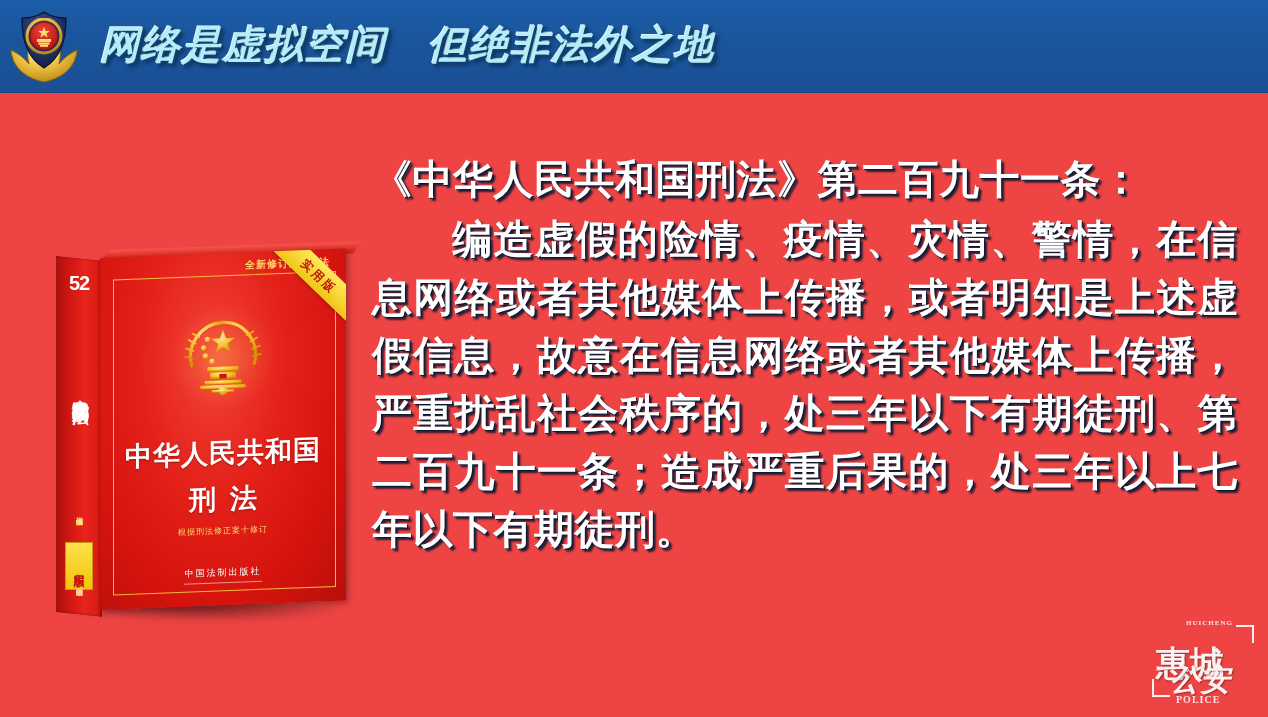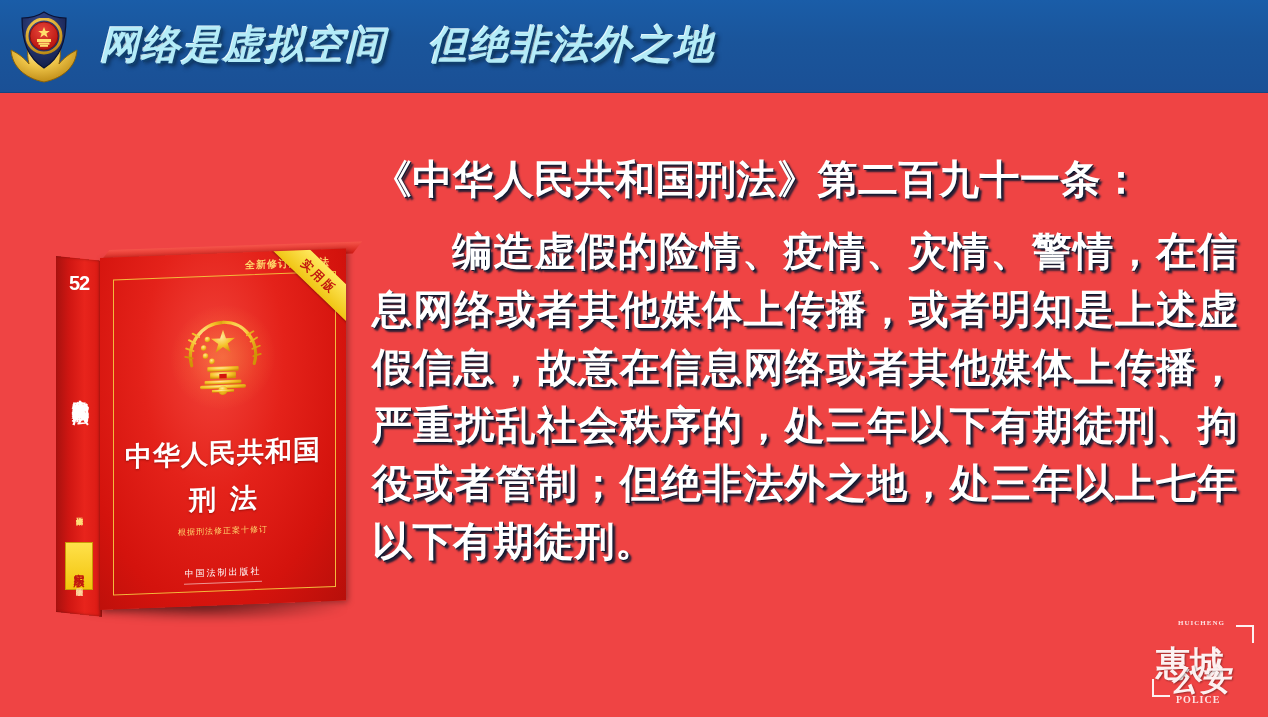--- a/index.html
+++ b/index.html
@@ -65,21 +65,21 @@
     width: 866px;
     color: #ffffff;
     font-size: 40px;
     font-weight: bold;
     line-height: 58px;
     letter-spacing: 0.5px;
     text-shadow: 3px 3px 2px rgba(6,24,48,.85), 1px 1px 0 rgba(6,24,48,.9);
   }
   .law-title {
     text-align: left;
-    margin-bottom: 14px;
+    margin-bottom: 2px;
   }
   .law-body {
     text-align: justify;
     text-align-last: left;
     text-indent: 80px;
   }
 
   
   .book {
     position: absolute;
@@ -304,21 +304,21 @@
     height: 92px;
     opacity: .93;
   }
   .wm-label {
     position: absolute;
     inset: 0;
     color: #fff;
     font-family: "Liberation Serif", "DejaVu Serif", serif;
     font-weight: bold;
   }
-  .wm-top { position:absolute; left: 26px; top: 4px; font-size: 7px; letter-spacing: 1px; opacity:.9;}
+  .wm-top { position:absolute; left: 34px; top: 4px; font-size: 7px; letter-spacing: 1px; opacity:.9;}
   .wm-bottom { position:absolute; left: 24px; bottom: 2px; font-size: 10px; letter-spacing: 1px; opacity:.9;}
   .wm-main1 { position:absolute; left: 4px; top: 32px; font-size: 34px; line-height: 34px; text-shadow: 1px 1px 2px rgba(0,0,0,.4);}
   .wm-main2 { position:absolute; left: 18px; top: 48px; font-size: 30px; line-height: 34px; font-style: italic; text-shadow: 1px 1px 2px rgba(0,0,0,.4);}
   .wm-c-tr { position:absolute; right: 2px; top: 10px; width: 16px; height: 16px; border-top: 2px solid #fff; border-right: 2px solid #fff;}
   .wm-c-bl { position:absolute; left: 0px; bottom: 10px; width: 16px; height: 16px; border-bottom: 2px solid #fff; border-left: 2px solid #fff;}
 </style>
 </head>
 <body>
 
 <div id="poster">
@@ -426,21 +426,21 @@
       <div class="cover-title">中华人民共和国</div>
       <div class="cover-title2">刑法</div>
       <div class="cover-sub">根据刑法修正案十修订</div>
       <div class="cover-pub-rule"></div>
       <div class="cover-pub">中国法制出版社</div>
     </div>
   </div>
 
   <div class="law-text">
     <div class="law-title">《中华人民共和国刑法》第二百九十一条：</div>
-    <div class="law-body">编造虚假的险情、疫情、灾情、警情，在信息网络或者其他媒体上传播，或者明知是上述虚假信息，故意在信息网络或者其他媒体上传播，严重扰乱社会秩序的，处三年以下有期徒刑、拘役或者管制；但绝非法外之地，处三年以上七年以下有期徒刑。</div>
+    <div class="law-body">编造虚假的险情、疫情、灾情、警情，在信息网络或者其他媒体上传播，或者明知是上述虚假信息，故意在信息网络或者其他媒体上传播，严重扰乱社会秩序的，处三年以下有期徒刑、第二百九十一条；造成严重后果的，处三年以上七年以下有期徒刑。</div>
   </div>
 
   <div class="watermark">
     <div class="wm-c-tr"></div>
     <div class="wm-c-bl"></div>
     <div class="wm-label">
       <div class="wm-top">HUICHENG</div>
       <div class="wm-main1">惠城</div>
       <div class="wm-main2">公安</div>
       <div class="wm-bottom">POLICE</div>

